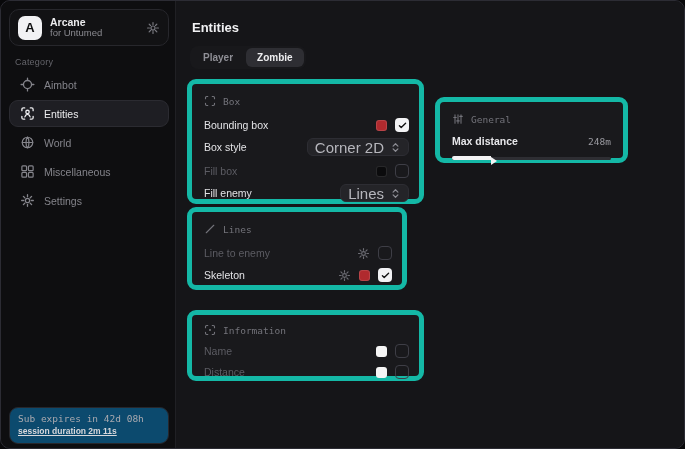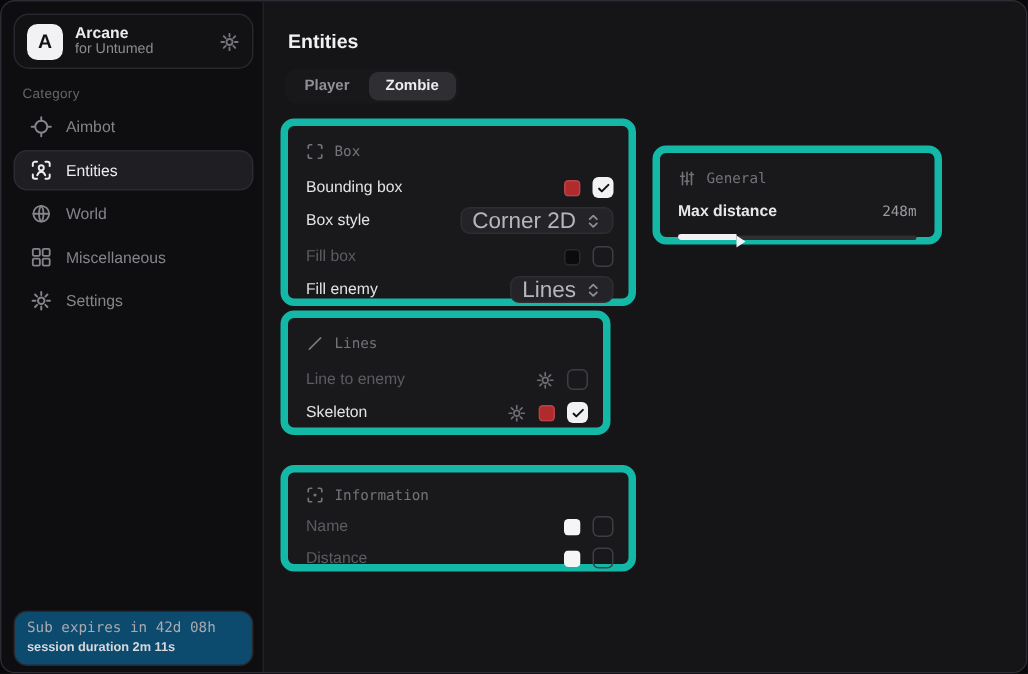--- a/index.html
+++ b/index.html
@@ -36,21 +36,21 @@
     border:1px solid transparent;
   }
   .nav-item.active { background:#1e1e23; border-color:#2b2b31; color:#ededef; }
   .nav-item .ic { width:15px; height:15px; margin-right:9px; flex:0 0 auto; }
   .side-foot {
     position:absolute; left:8px; top:406px; width:160px; height:37px;
     border:1px solid #27272c; border-radius:9px; background:#0c4a6e;
     padding:5px 8px 0 8px;
   }
   .foot-line1 { font-family:"DejaVu Sans Mono", monospace; font-size:9.5px; color:#a9a9af; white-space:nowrap; }
-  .foot-line2 { font-size:8.5px; font-weight:bold; color:#d8d8dc; margin-top:2px; white-space:nowrap; }
+  .foot-line2 { font-size:8.5px; font-weight:bold; color:#d8d8dc; margin-top:2px; white-space:nowrap;text-decoration:underline; }
   
   .main { position:absolute; left:176px; top:0; right:0; bottom:0; background:#151518; }
   .page-title { position:absolute; left:15px; top:19px; font-size:13px; font-weight:bold; color:#f1f1f3; }
   .tabs {
     position:absolute; left:13px; top:45px; display:flex; gap:2px;
     background:#18181b; border-radius:8px; padding:2px;
   }
   .tab {
     height:19px; padding:0 11px; display:flex; align-items:center;
     font-size:10px; font-weight:bold; color:#8f8f96; border-radius:6px; cursor:pointer;

